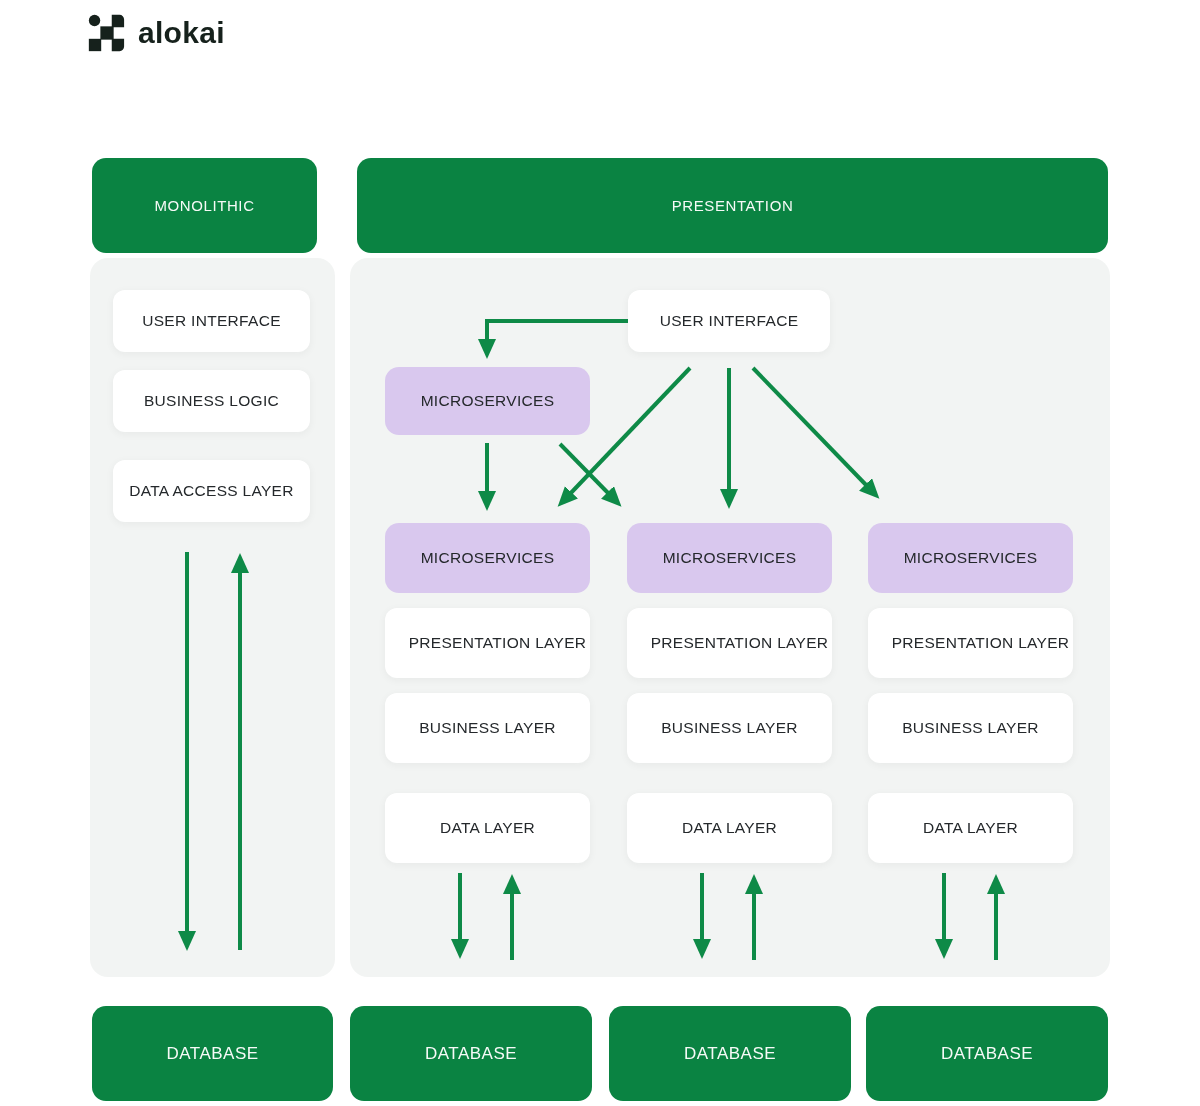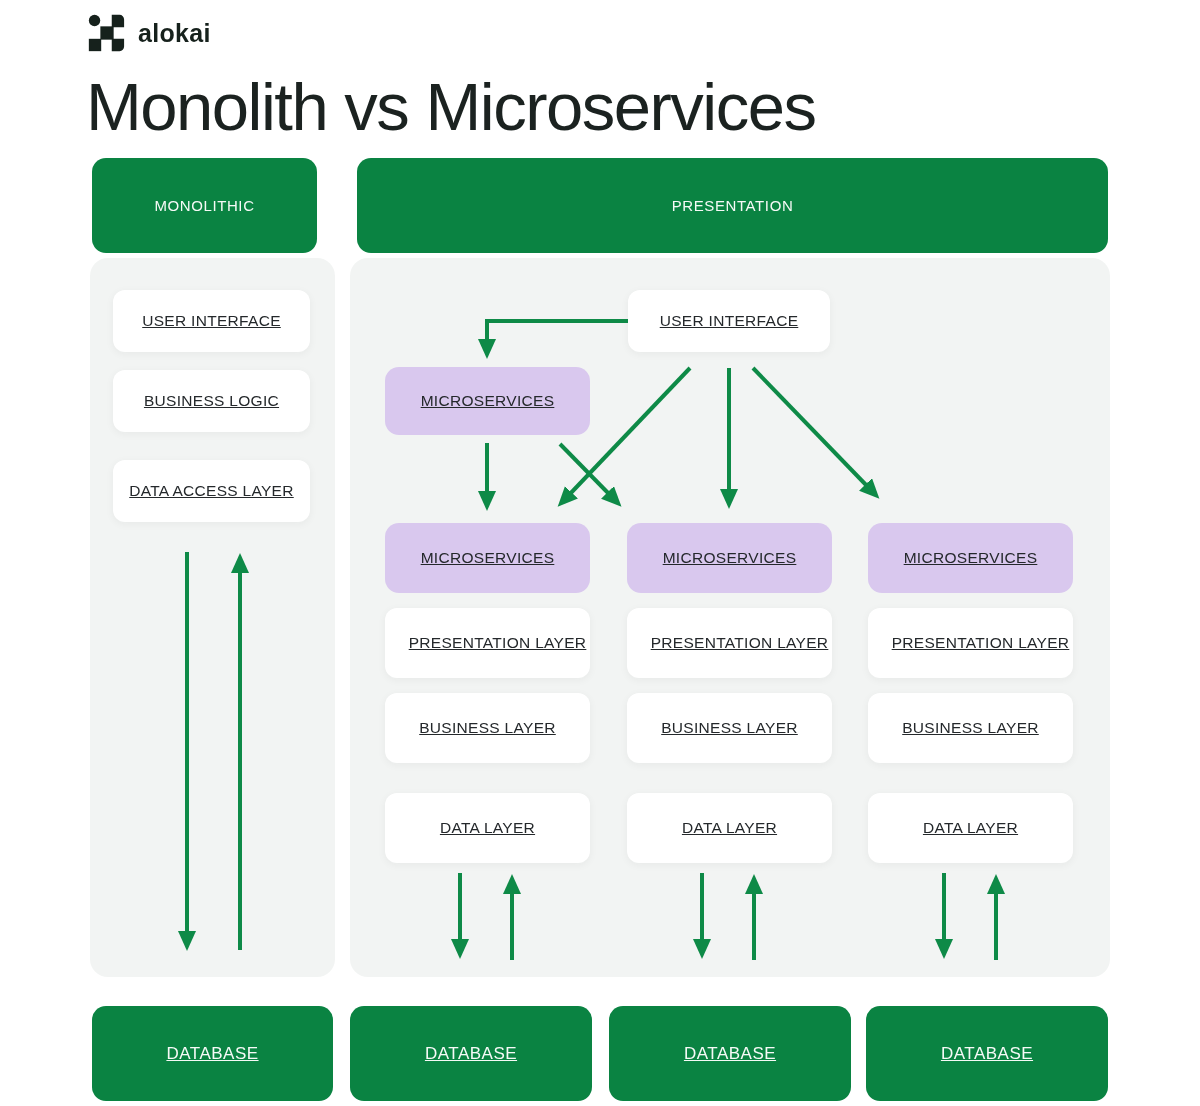--- a/index.html
+++ b/index.html
@@ -23,21 +23,21 @@
     height:1106px;
     background:var(--bg);
     overflow:hidden;
   }
   
   .logo{
     position:absolute; left:88px; top:14px;
     display:flex; align-items:center; gap:12px;
   }
   .logo-text{
-    font-size:25px; font-weight:600; color:#16211c; letter-spacing:.3px;
+    font-size:30px; font-weight:600; color:#16211c; letter-spacing:.3px;
   }
   .page-title{
     position:absolute; left:86px; top:68px;
     font-size:67px; font-weight:500; color:var(--ink);
     letter-spacing:-1.5px; white-space:nowrap;
   }
   
   .section-header{
     position:absolute; height:95px; border-radius:14px;
     background:var(--green); color:#f6faf7;
@@ -51,21 +51,21 @@
     position:absolute; top:258px; height:719px;
     background:var(--panel); border-radius:18px;
   }
   #mono-panel{left:90px; width:245px;}
   #micro-panel{left:350px; width:760px;}
   
   .node{
     position:absolute;
     display:flex; align-items:center; justify-content:center;
     font-size:15.5px; font-weight:500; letter-spacing:.3px;
-    color:var(--box-ink); text-align:center; white-space:nowrap;text-decoration:underline;
+    color:var(--box-ink); text-align:center; white-space:nowrap;
   }
   .node.white{
     background:#ffffff; border-radius:12px;
     box-shadow:0 2px 8px rgba(30,40,35,.05);
   }
   .node.purple{
     background:var(--purple); border-radius:14px;
   }
   .node.green{
     background:var(--green); border-radius:14px;
@@ -107,21 +107,20 @@
         <circle cx="6.2" cy="6.2" r="5.4"></circle>
         <path d="M22.5 0.8 h7.4 a4.3 4.3 0 0 1 4.3 4.3 v7.4 h-11.7 z"></path>
         <rect x="11.7" y="11.7" width="12.6" height="12.6"></rect>
         <rect x="0.8" y="23.5" width="11.7" height="11.7"></rect>
         <path d="M22.5 23.5 h11.7 v7.4 a4.3 4.3 0 0 1 -4.3 4.3 h-7.4 z"></path>
       </g>
     </svg>
     <span class="logo-text">alokai</span>
   </div>
 
-  <h1 class="page-title">Monolith vs Microservices</h1>
 
   <div class="section-header" id="mono-header">MONOLITHIC</div>
   <div class="section-header" id="micro-header">PRESENTATION</div>
 
   <div class="panel" id="mono-panel"></div>
   <div class="panel" id="micro-panel"></div>
 
   <div class="node white mono-layer" style="top:290px">USER INTERFACE</div>
   <div class="node white mono-layer" style="top:460px">DATA ACCESS LAYER</div>
   <div class="node white mono-layer" style="top:370px">BUSINESS LOGIC</div>

